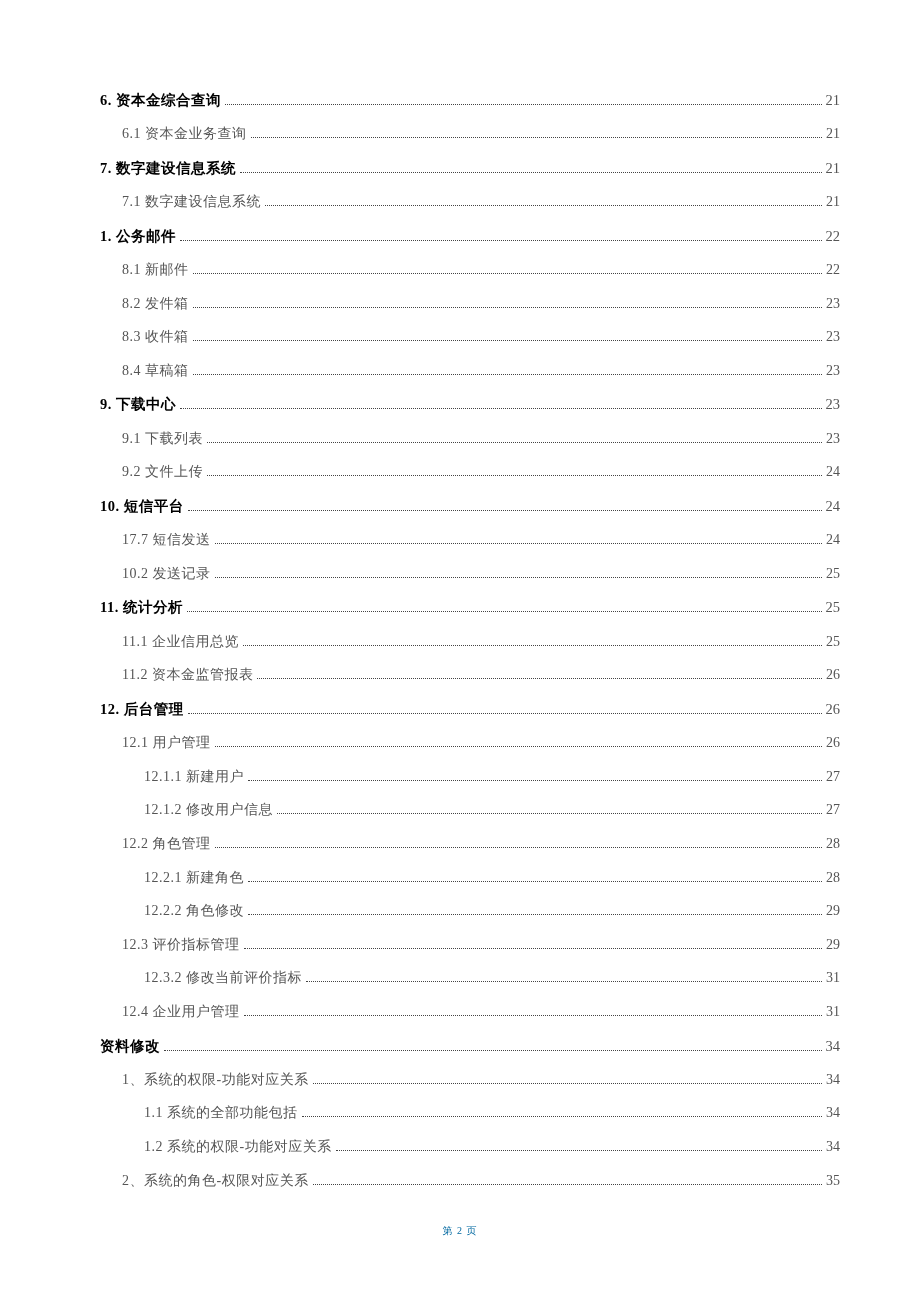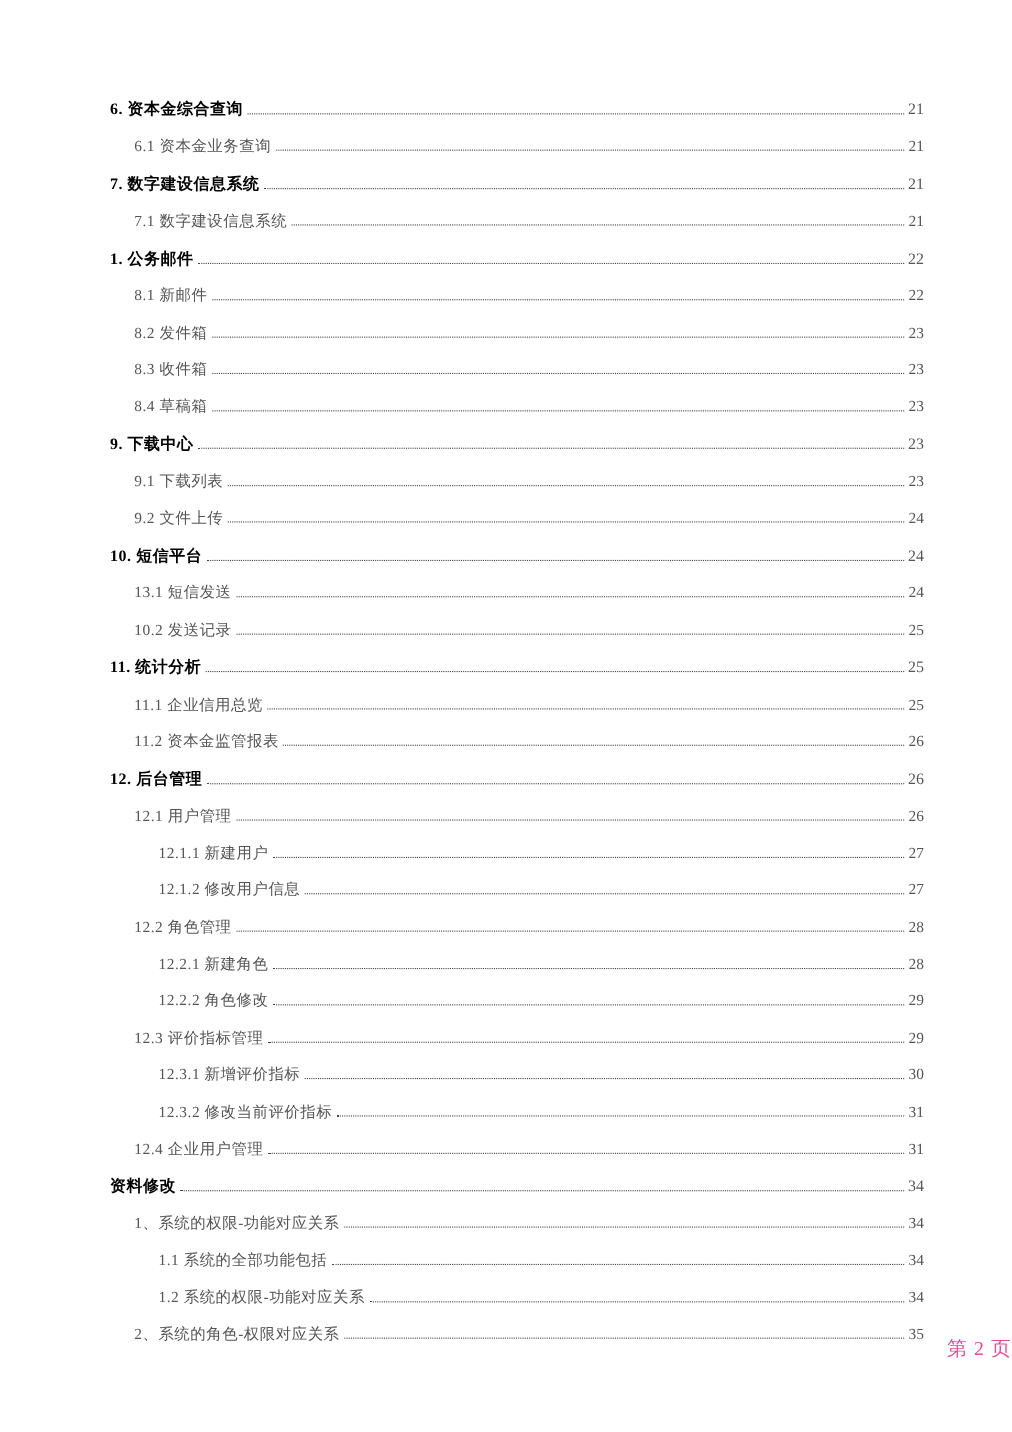--- a/index.html
+++ b/index.html
@@ -55,23 +55,23 @@
     }
     .toc-line.level-1 .toc-page {
       color: #555;
       font-weight: normal;
     }
     .footer {
       position: absolute;
       bottom: 64px;
       left: 0;
       right: 0;
-      text-align: right;
-      font-size: 18px;
-      color: #ec4899;
+      text-align: center;
+      font-size: 10px;
+      color: #0369a1;
       letter-spacing: 1px;
     }
   </style>
 </head>
 <body>
 
 <div class="page">
   <div id="toc-container">
       <div class="toc-line level-1">
         <span class="toc-label">6. 资本金综合查询</span>
@@ -132,21 +132,21 @@
         <span class="toc-label">9.2 文件上传</span>
         <span class="toc-dots"></span>
         <span class="toc-page">24</span>
       </div>
       <div class="toc-line level-1">
         <span class="toc-label">10. 短信平台</span>
         <span class="toc-dots"></span>
         <span class="toc-page">24</span>
       </div>
       <div class="toc-line level-2">
-        <span class="toc-label">13.1 短信发送</span>
+        <span class="toc-label">17.7 短信发送</span>
         <span class="toc-dots"></span>
         <span class="toc-page">24</span>
       </div>
       <div class="toc-line level-2">
         <span class="toc-label">10.2 发送记录</span>
         <span class="toc-dots"></span>
         <span class="toc-page">25</span>
       </div>
       <div class="toc-line level-1">
         <span class="toc-label">11. 统计分析</span>
@@ -195,25 +195,20 @@
       </div>
       <div class="toc-line level-3">
         <span class="toc-label">12.2.2 角色修改</span>
         <span class="toc-dots"></span>
         <span class="toc-page">29</span>
       </div>
       <div class="toc-line level-2">
         <span class="toc-label">12.3 评价指标管理</span>
         <span class="toc-dots"></span>
         <span class="toc-page">29</span>
-      </div>
-      <div class="toc-line level-3">
-        <span class="toc-label">12.3.1 新增评价指标</span>
-        <span class="toc-dots"></span>
-        <span class="toc-page">30</span>
       </div>
       <div class="toc-line level-3">
         <span class="toc-label">12.3.2 修改当前评价指标</span>
         <span class="toc-dots"></span>
         <span class="toc-page">31</span>
       </div>
       <div class="toc-line level-2">
         <span class="toc-label">12.4 企业用户管理</span>
         <span class="toc-dots"></span>
         <span class="toc-page">31</span>

